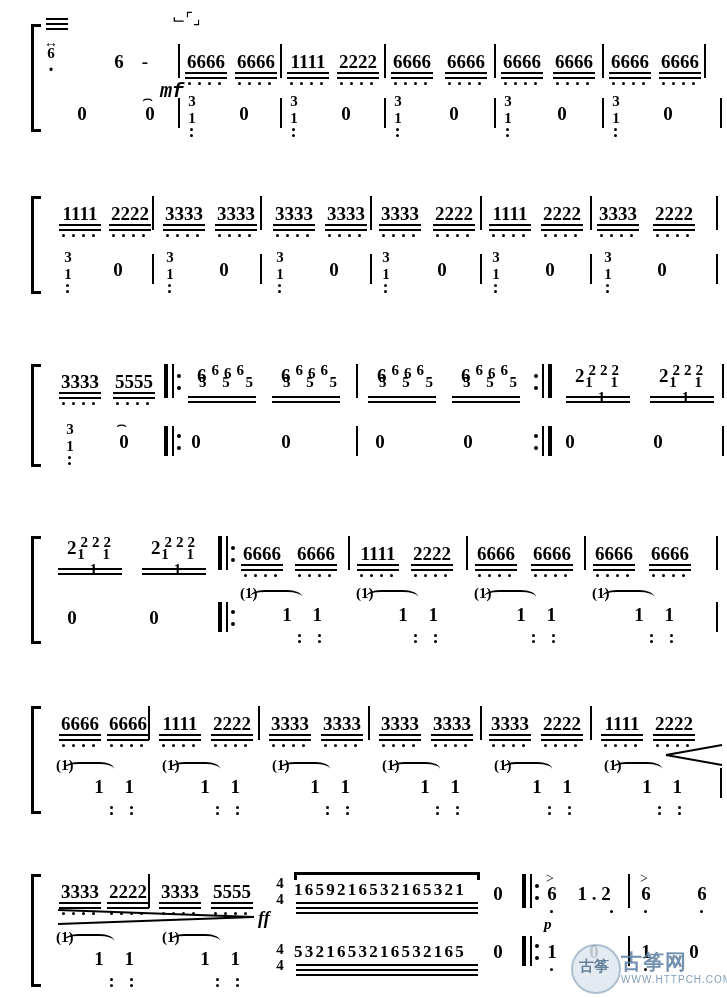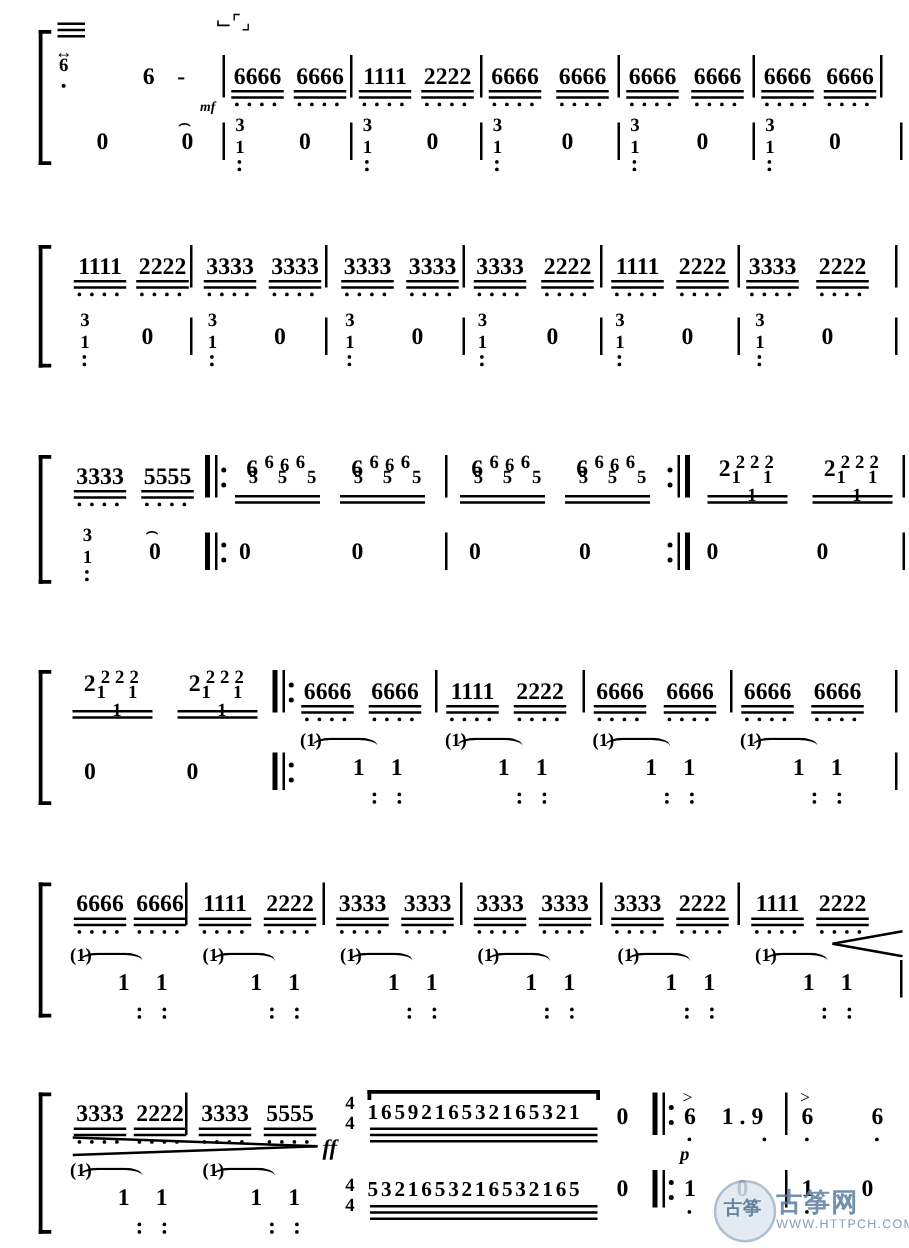--- a/index.html
+++ b/index.html
@@ -71,21 +71,21 @@
     <div class="tsig" style="left:20px;top:28px;width:18px;">
       <span>6</span>
     </div>
     <div class="tsig" style="left:20px;top:44px;width:18px;">
       <span style="font-size:20px">·</span>
     </div>
 
     <div class="cell num" style="left:86px;top:34px;width:22px;">6</div>
     <div class="cell num" style="left:112px;top:34px;width:22px;">-</div>
 
-    <div class="lbl" style="left:138px;top:62px;font-size:11px;">mf</div>
+    <div class="lbl" style="left:138px;top:62px;font-size:20px;font-family:Liberation Mono, monospace;">mf</div>
 
     <div class="orn" style="left:150px;top:-6px;font-size:16px;">⌙⌜⌟</div>
 
     <div class="staff upper" style="top:24px;">
 
       <div class="bar" style="left:134px;top:2px;height:34px;"></div>
       <div class="bar" style="left:236px;top:2px;height:34px;"></div>
       <div class="bar" style="left:340px;top:2px;height:34px;"></div>
       <div class="bar" style="left:450px;top:2px;height:34px;"></div>
       <div class="bar" style="left:558px;top:2px;height:34px;"></div>
@@ -932,21 +932,21 @@
       <div class="bar thick" style="left:478px;top:2px;height:34px;"></div>
       <div class="bar" style="left:486px;top:2px;height:34px;"></div>
       <div class="repdot" style="left:491px;top:12px;"></div>
       <div class="repdot" style="left:491px;top:24px;"></div>
 
       <div class="orn" style="left:502px;top:0px;">&gt;</div>
       <div class="cell num" style="left:498px;top:12px;width:20px;">6</div>
       <div class="dotu" style="left:506px;top:38px;"></div>
       <div class="lbl" style="left:500px;top:44px;font-size:15px;">p</div>
 
-      <div class="cell num" style="left:526px;top:12px;width:48px;">1 . 9</div>
+      <div class="cell num" style="left:526px;top:12px;width:48px;">1 . 2</div>
       <div class="dotu" style="left:566px;top:38px;"></div>
 
       <div class="bar" style="left:584px;top:2px;height:34px;"></div>
       <div class="orn" style="left:596px;top:0px;">&gt;</div>
       <div class="cell num" style="left:592px;top:12px;width:20px;">6</div>
       <div class="dotu" style="left:600px;top:38px;"></div>
 
       <div class="cell num" style="left:648px;top:12px;width:20px;">6</div>
       <div class="dotu" style="left:656px;top:38px;"></div>
     </div>

